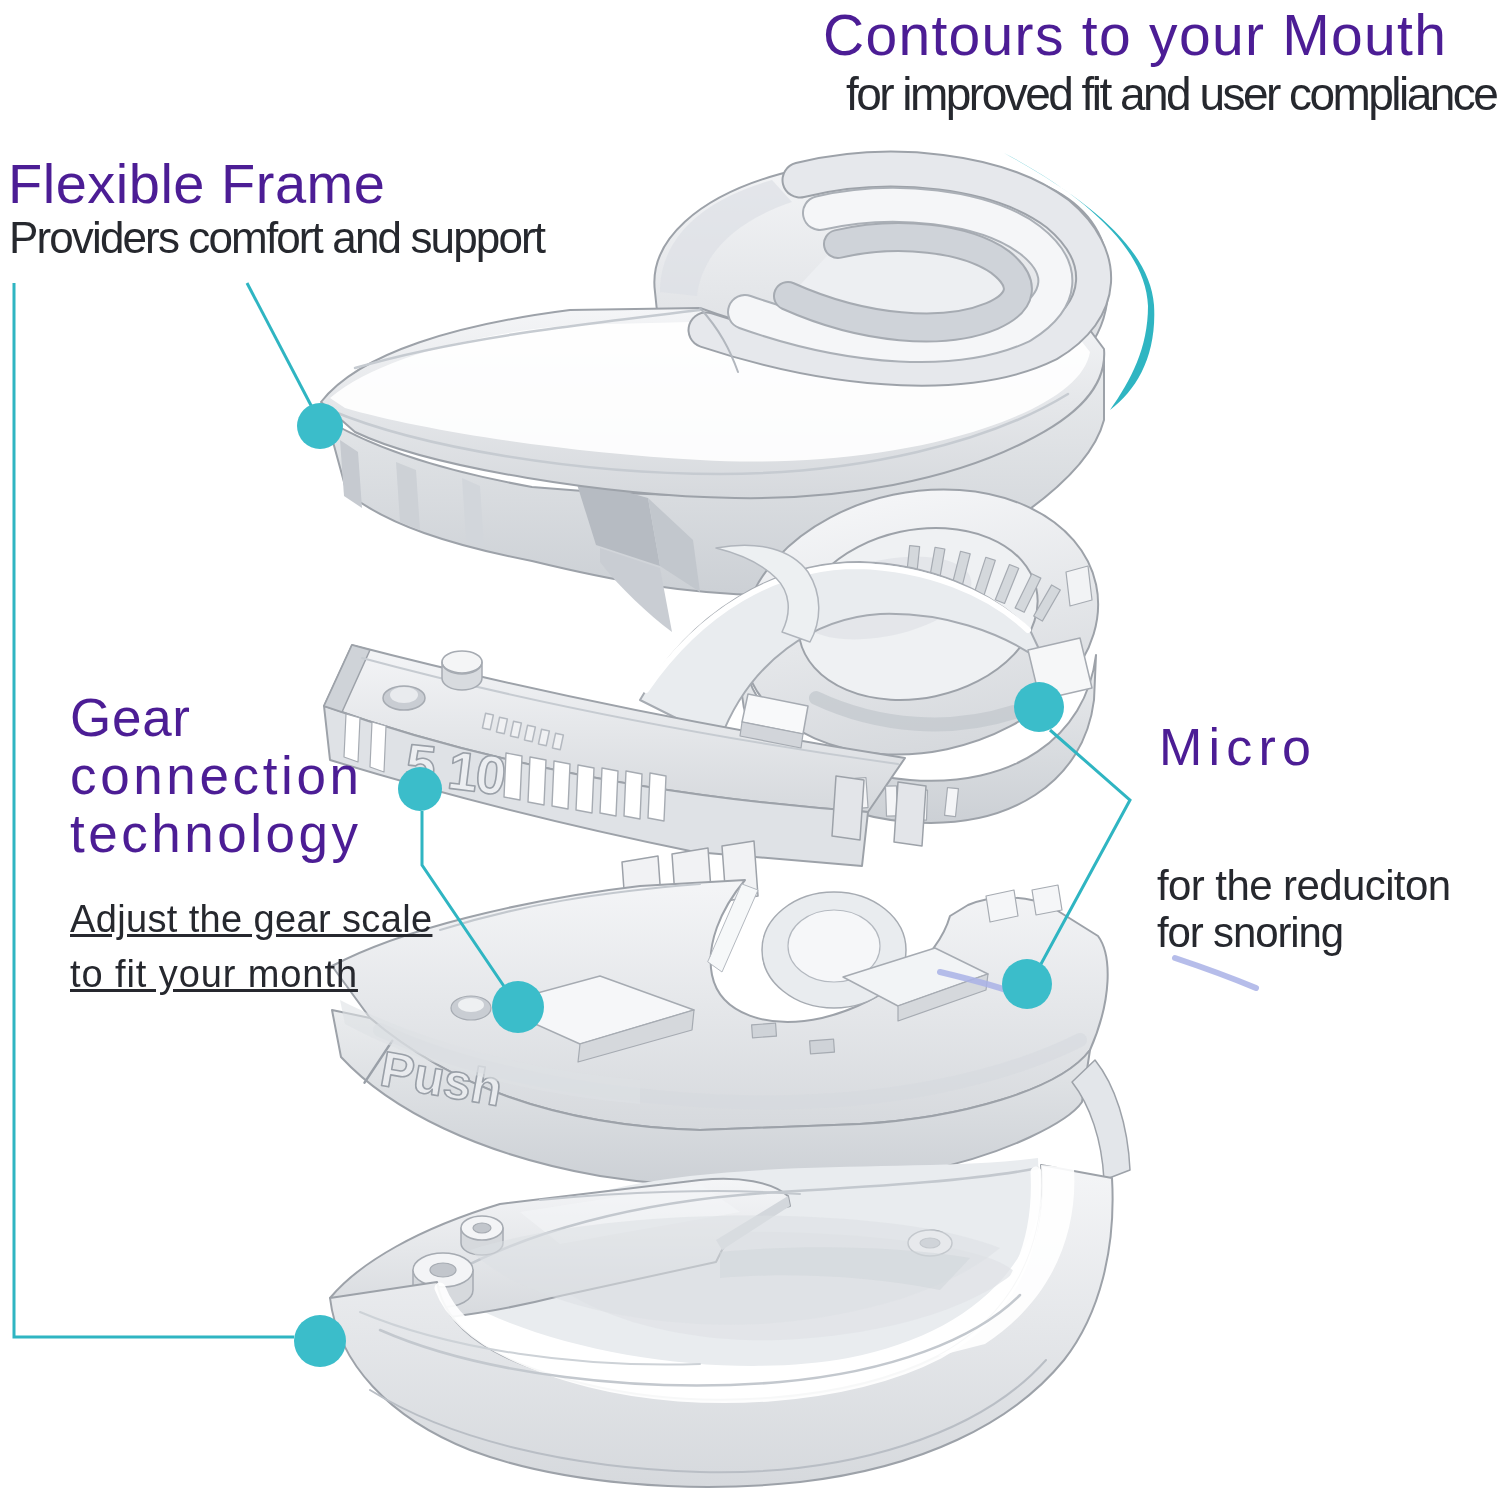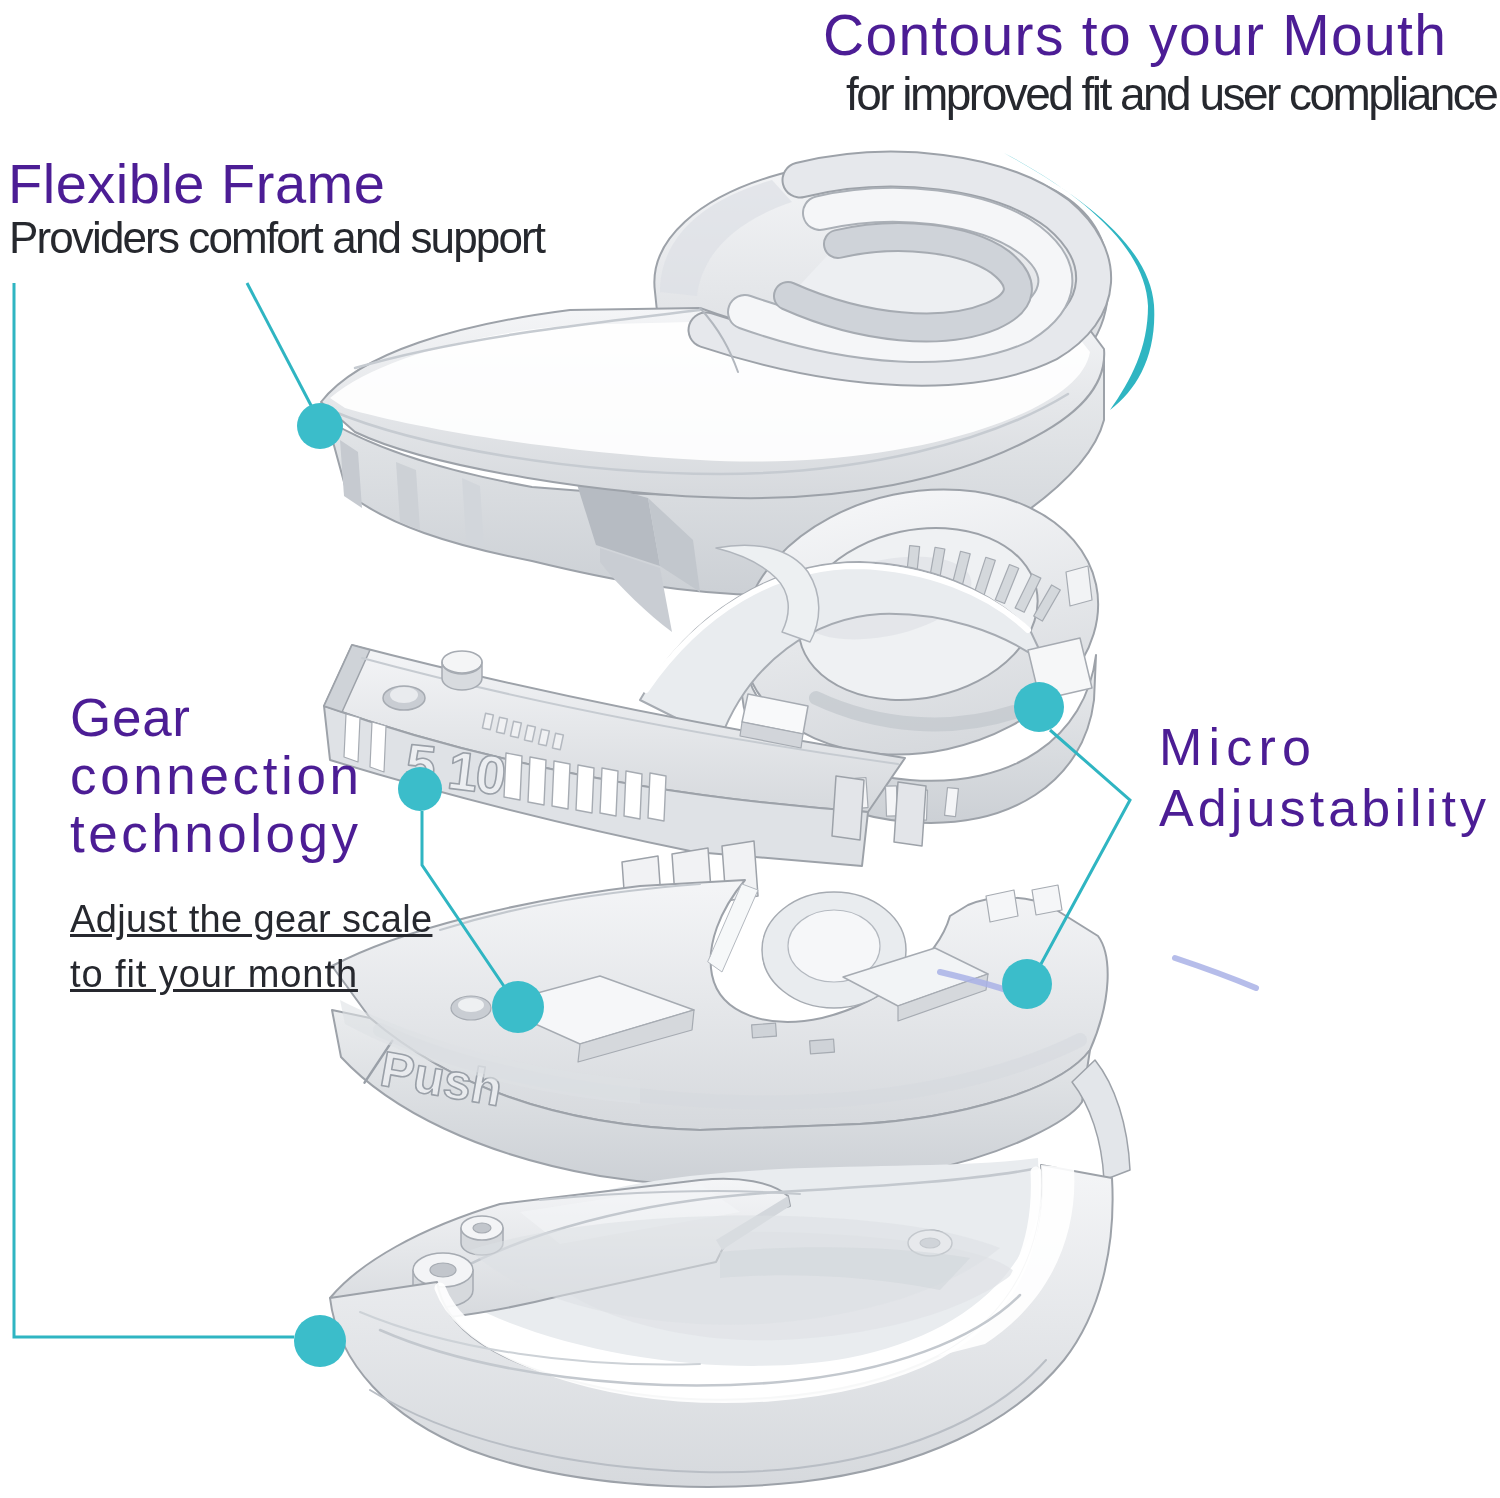--- a/index.html
+++ b/index.html
@@ -269,16 +269,19 @@
   <div style="letter-spacing:3.63px;">connection</div>
   <div style="letter-spacing:3.52px;">technology</div>
 </div>
 <div class="t dark" id="s3" style="left:70px;top:892px;font-size:38px;line-height:55px;text-decoration:underline;">
   <div style="letter-spacing:0.36px;">Adjust the gear scale</div>
   <div style="letter-spacing:0.91px;">to fit your month</div>
 </div>
 
 <div class="t navy" id="h4" style="left:1159px;top:717px;font-size:52px;line-height:61px;">
   <div style="letter-spacing:6.22px;">Micro</div>
-  <div style="letter-spacing:4.13px;">Adjustability</div>
+</div>
+<div class="t dark" id="s4" style="left:1157px;top:862px;font-size:42px;line-height:47px;">
+  <div style="letter-spacing:-0.59px;">for the reduciton</div>
+  <div style="letter-spacing:-1.14px;">for snoring</div>
 </div>
 
 </div>
 
 </body></html>

